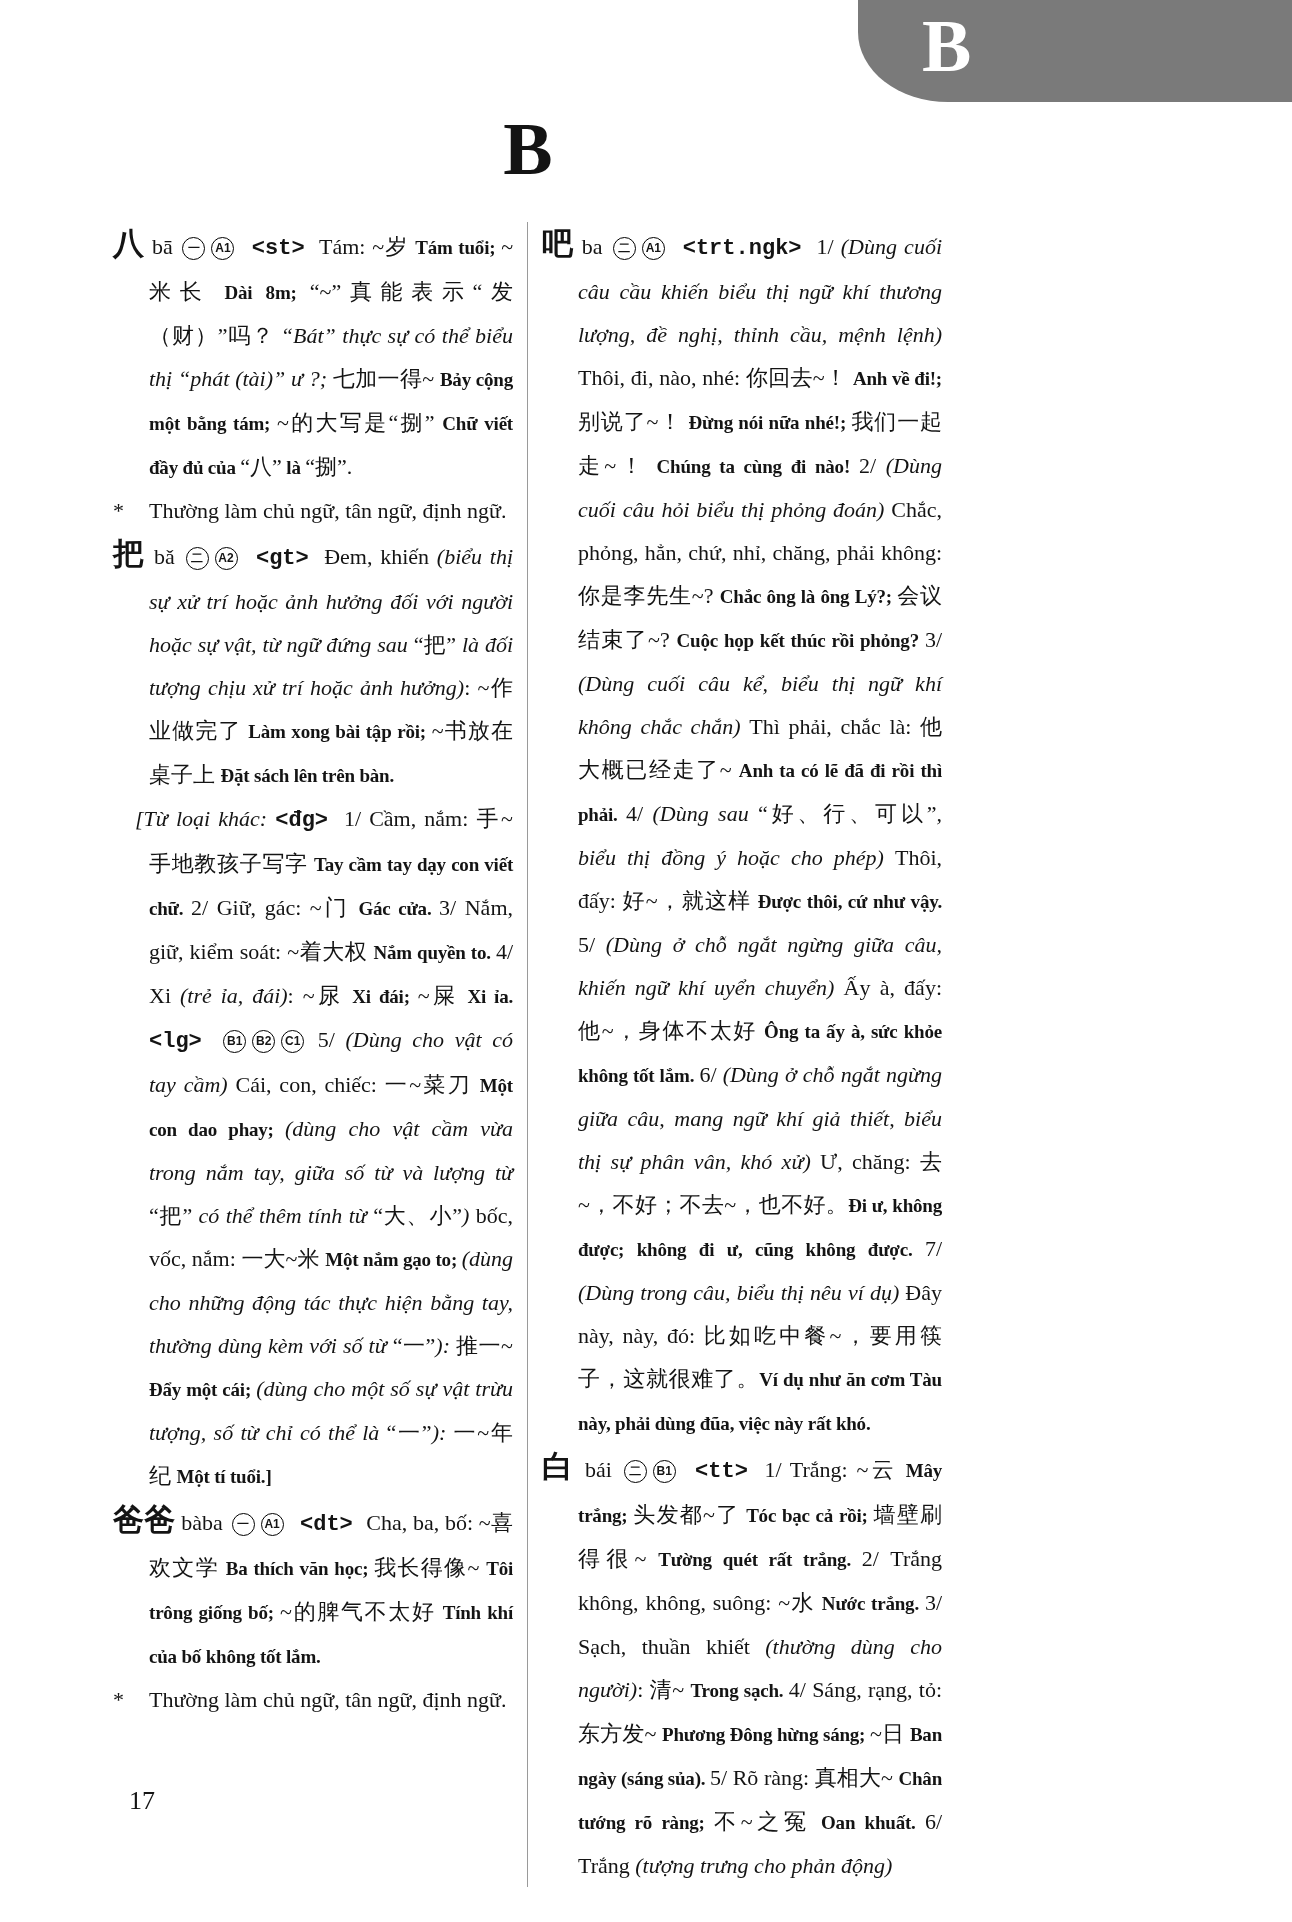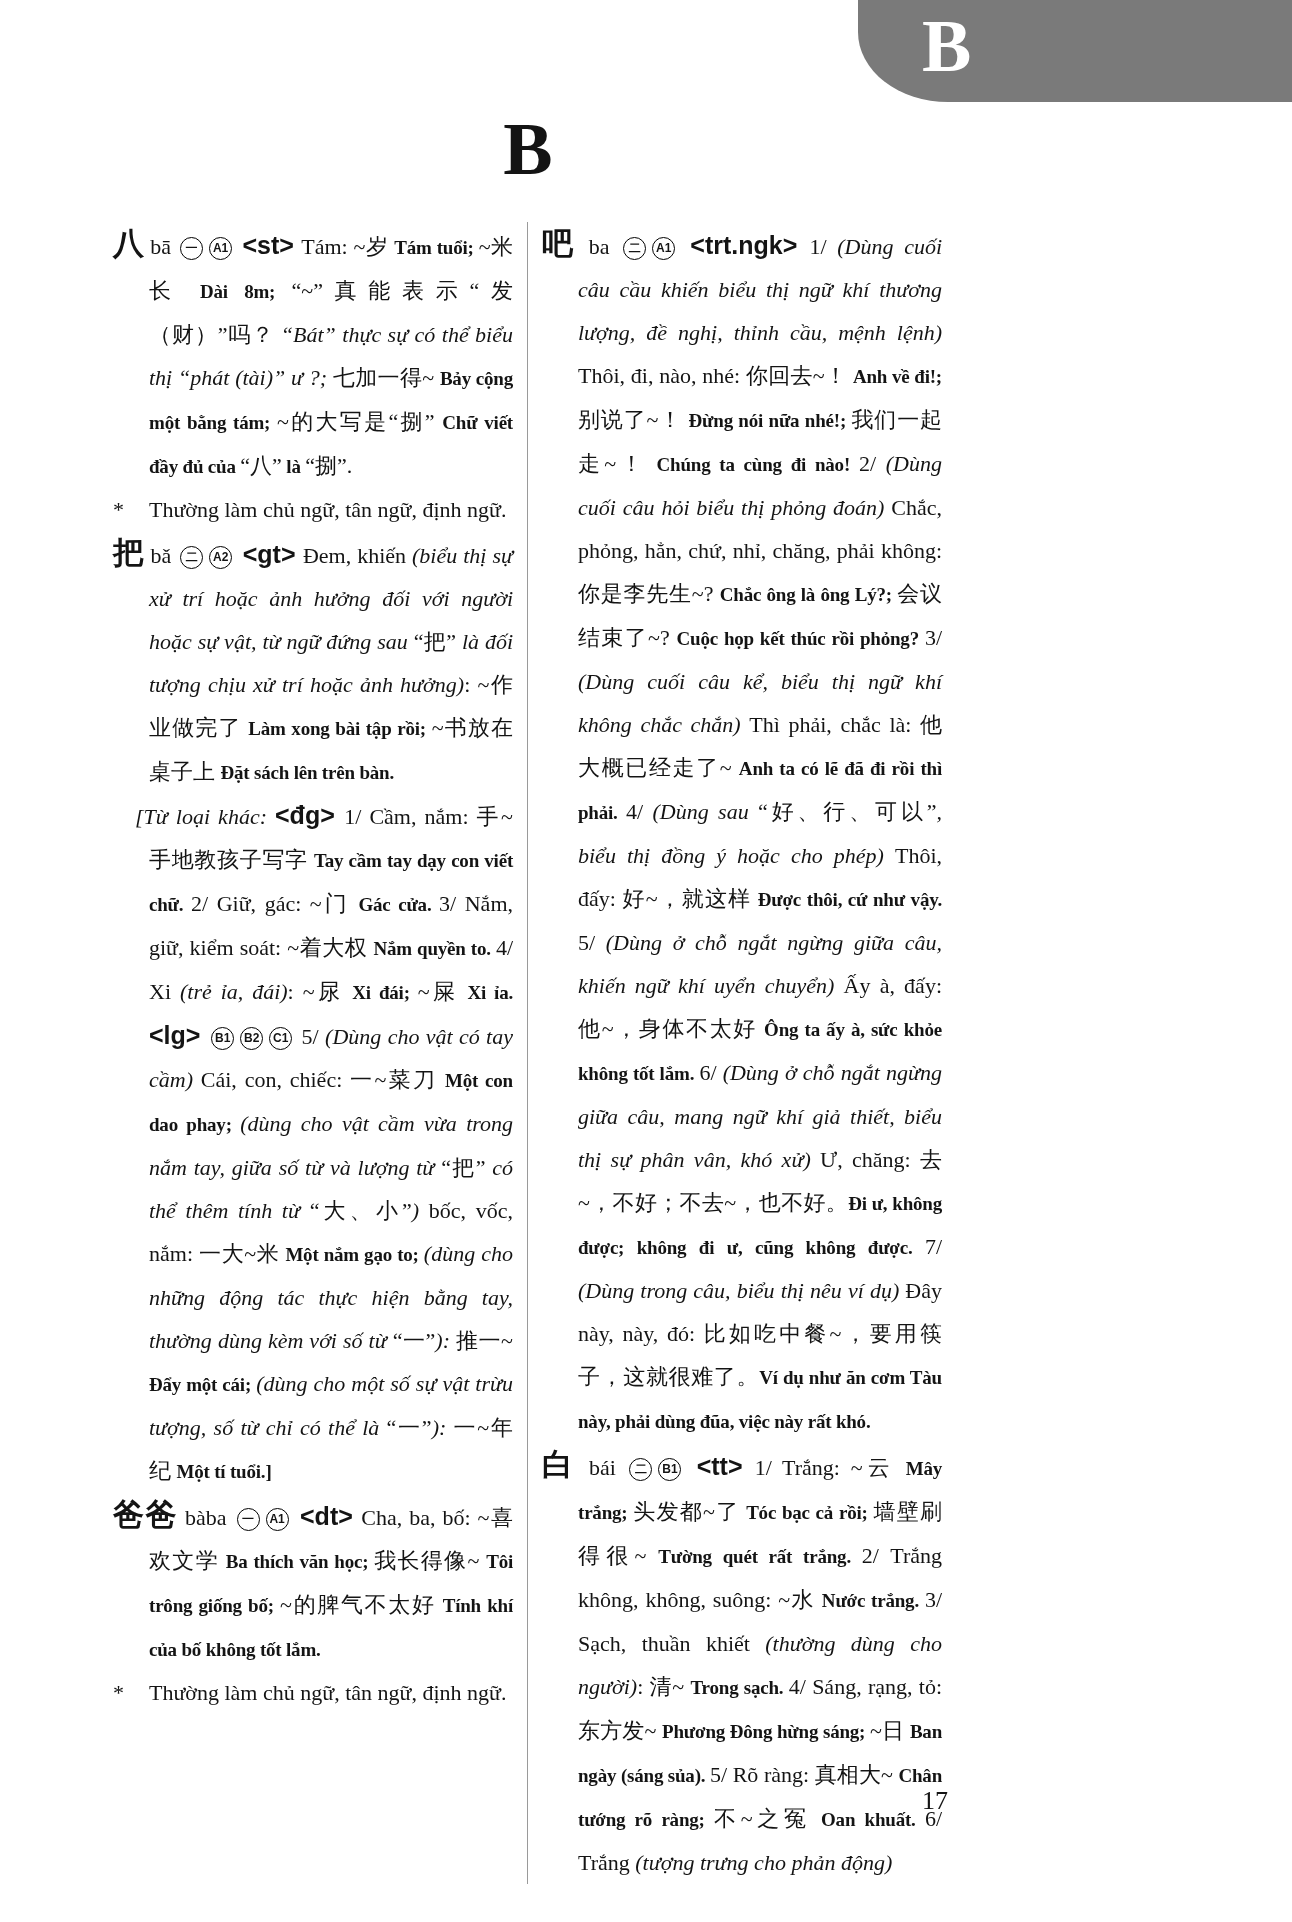--- a/index.html
+++ b/index.html
@@ -40,34 +40,34 @@
   .run-hw  { font-size:31px; font-weight:bold; }
   .run-pin { }
   .run-n   { }
   .run-cjk { }
   .run-i   { font-style:italic; }
   .run-v   {
     font-family:Liberation Serif, serif;
     font-weight:bold; font-size:19px; letter-spacing:-0.2px;
   }
   .run-pos {
-    font-family:Liberation Sans, sans-serif;
-    font-weight:bold; font-size:25px;
+    font-family:Liberation Mono, monospace;
+    font-weight:bold; font-size:22px;
   }
   .run-circ {
     display:inline-block; box-sizing:border-box; text-indent:0;
     width:23px; height:23px; border:1.5px solid #000; border-radius:50%;
     font-family:"Liberation Sans","DejaVu Sans",sans-serif;
     font-size:12px; font-weight:bold; line-height:20px;
     text-align:center; vertical-align:2px; margin:0 3px;
   }
   .run-star { display:inline-block; width:36px; text-indent:0; }
   .page-number {
-    position:absolute; top:1786px; left:118px; width:830px;
-    text-align:right; font-size:26px;
+    position:absolute; top:1786px; left:129px; width:830px;
+    text-align:left; font-size:26px;
   }
 </style>
 </head>
 <body>
 
 <div class="corner-tab">
   <span class="tab-letter">B</span>
 </div>
 
 <div class="content">

